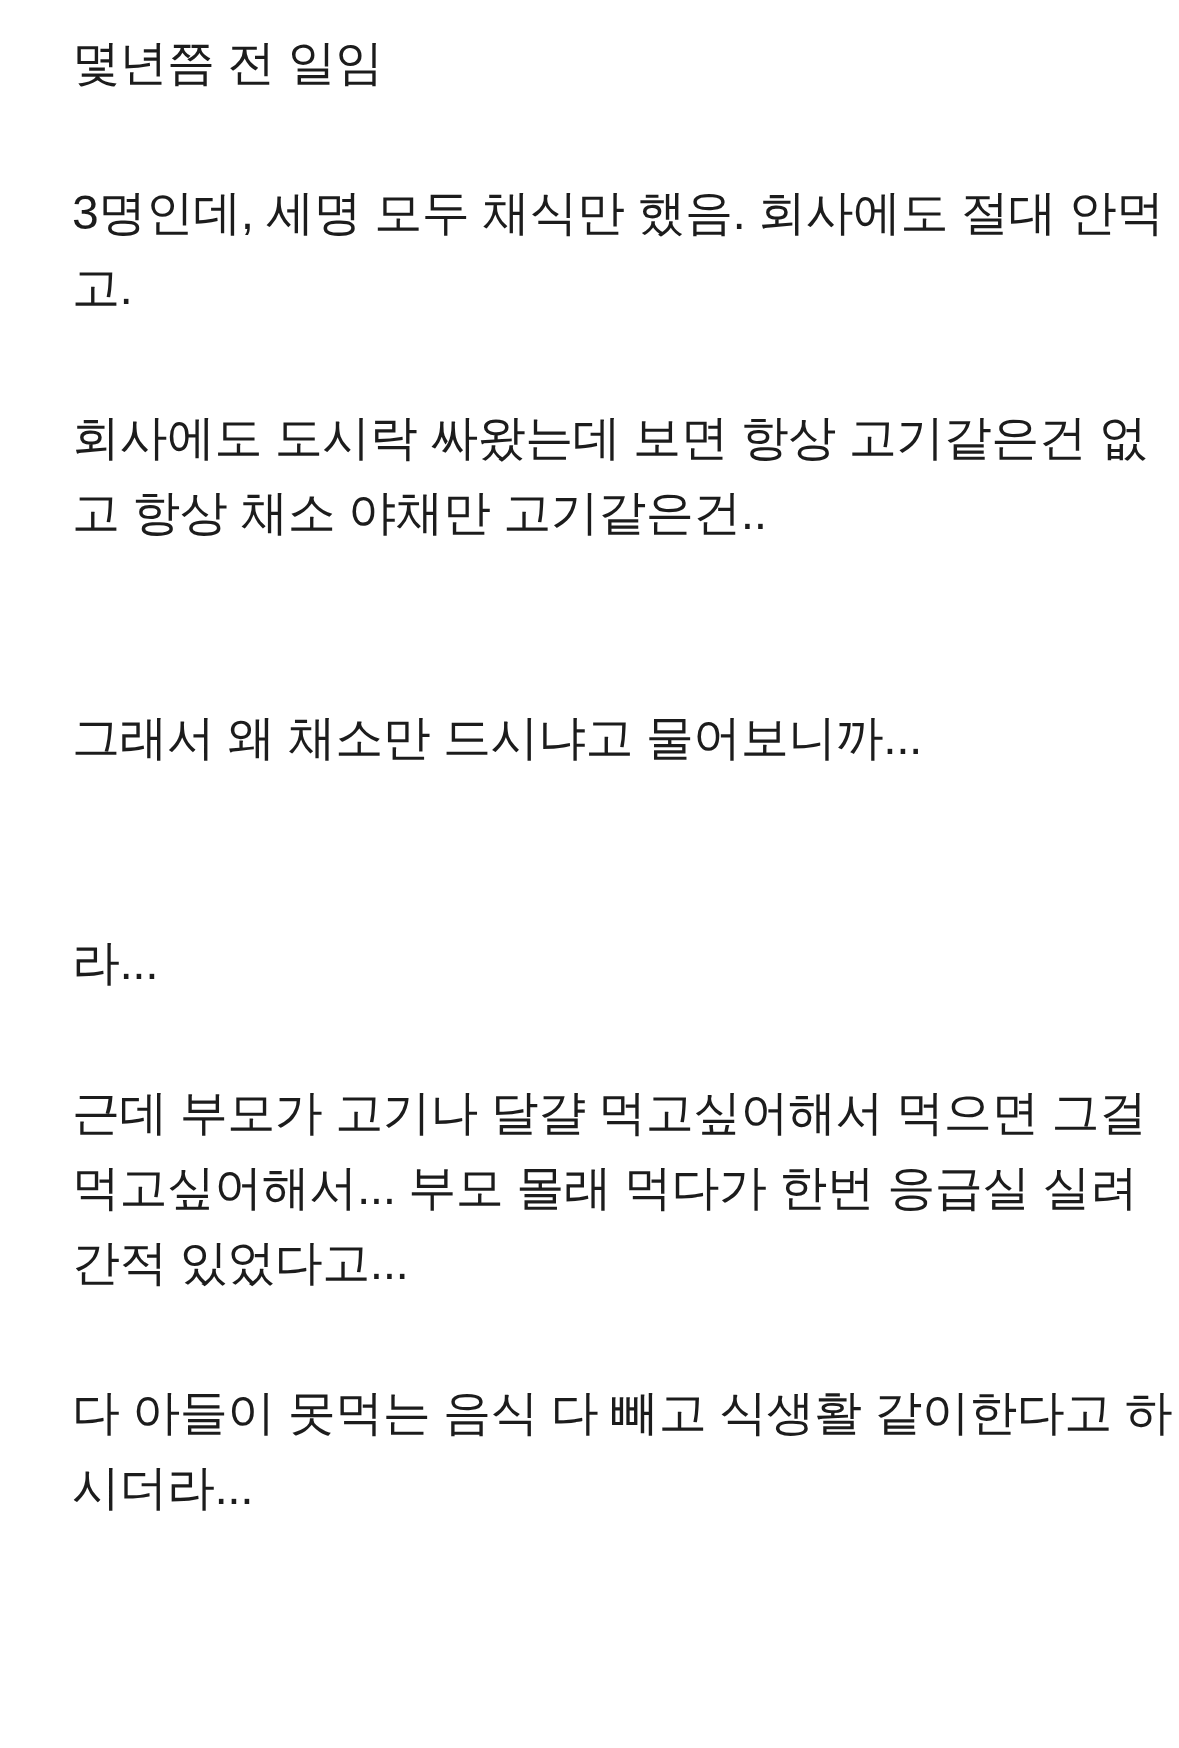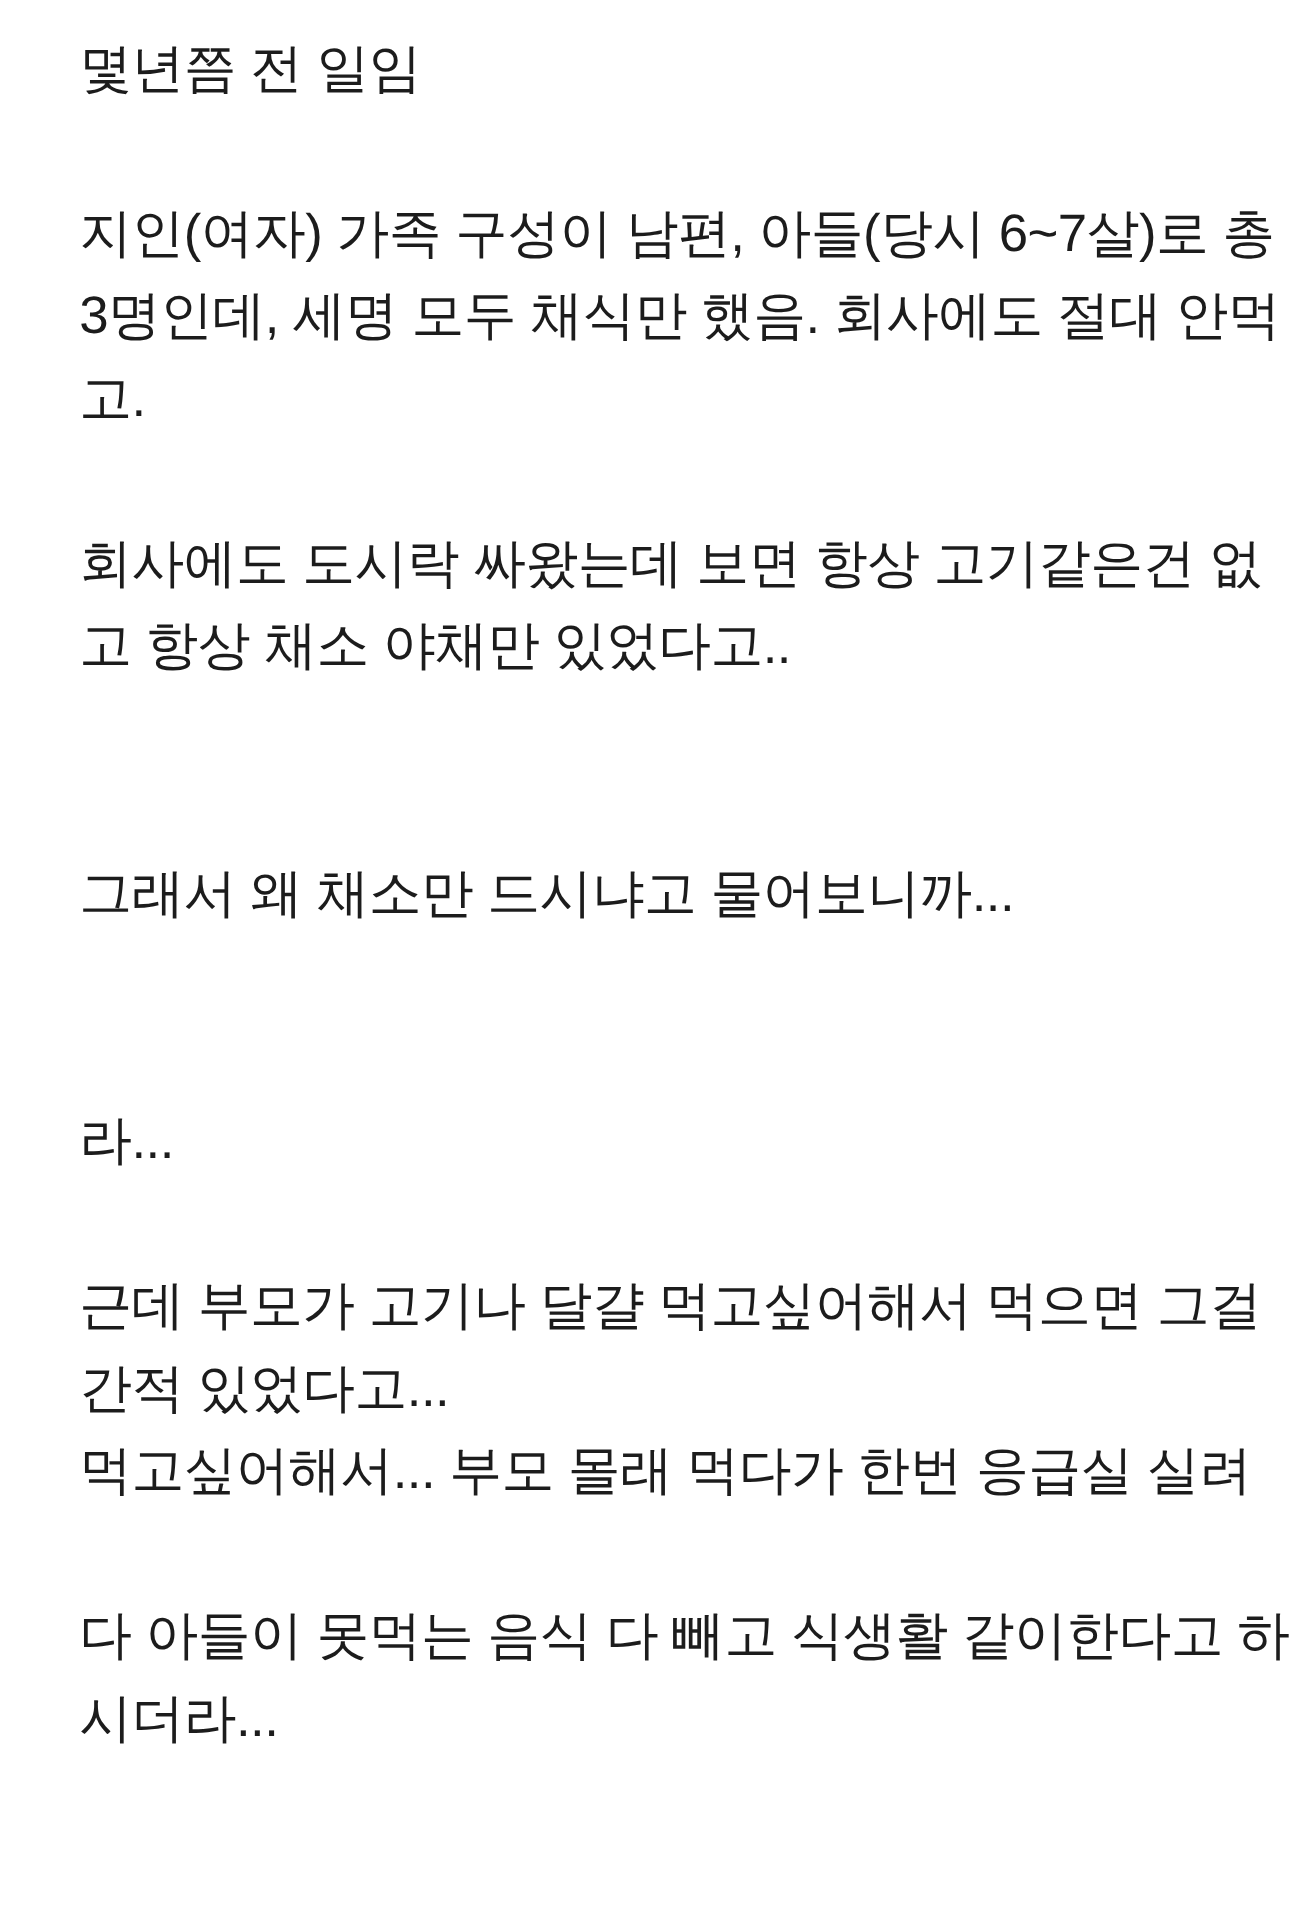--- a/index.html
+++ b/index.html
@@ -36,33 +36,32 @@
     
   }
 </style>
 </head>
 <body>
 
 <div class="page">
   <div class="text-body">
       <div class="line">몇년쯤 전 일임</div>
       <div class="line blank">&nbsp;</div>
-      <div class="line">지인(여자) 가족 구성이 남편, 아들(당시 6~7살)로 총</div>
       <div class="line">3명인데, 세명 모두 채식만 했음. 회사에도 절대 안먹</div>
       <div class="line">고.</div>
       <div class="line blank">&nbsp;</div>
       <div class="line">회사에도 도시락 싸왔는데 보면 항상 고기같은건 없</div>
-      <div class="line">고 항상 채소 야채만 있었다고..</div>
+      <div class="line">고 항상 채소 야채만 고기같은건..</div>
       <div class="line blank">&nbsp;</div>
       <div class="line blank">&nbsp;</div>
       <div class="line">그래서 왜 채소만 드시냐고 물어보니까...</div>
       <div class="line blank">&nbsp;</div>
       <div class="line blank">&nbsp;</div>
       <div class="line">라...</div>
       <div class="line blank">&nbsp;</div>
       <div class="line">근데 부모가 고기나 달걀 먹고싶어해서 먹으면 그걸</div>
+      <div class="line">먹고싶어해서... 부모 몰래 먹다가 한번 응급실 실려</div>
       <div class="line">간적 있었다고...</div>
-      <div class="line">먹고싶어해서... 부모 몰래 먹다가 한번 응급실 실려</div>
       <div class="line blank">&nbsp;</div>
       <div class="line">다 아들이 못먹는 음식 다 빼고 식생활 같이한다고 하</div>
       <div class="line">시더라...</div>
     </div>
 </div>
 
 </body></html>

